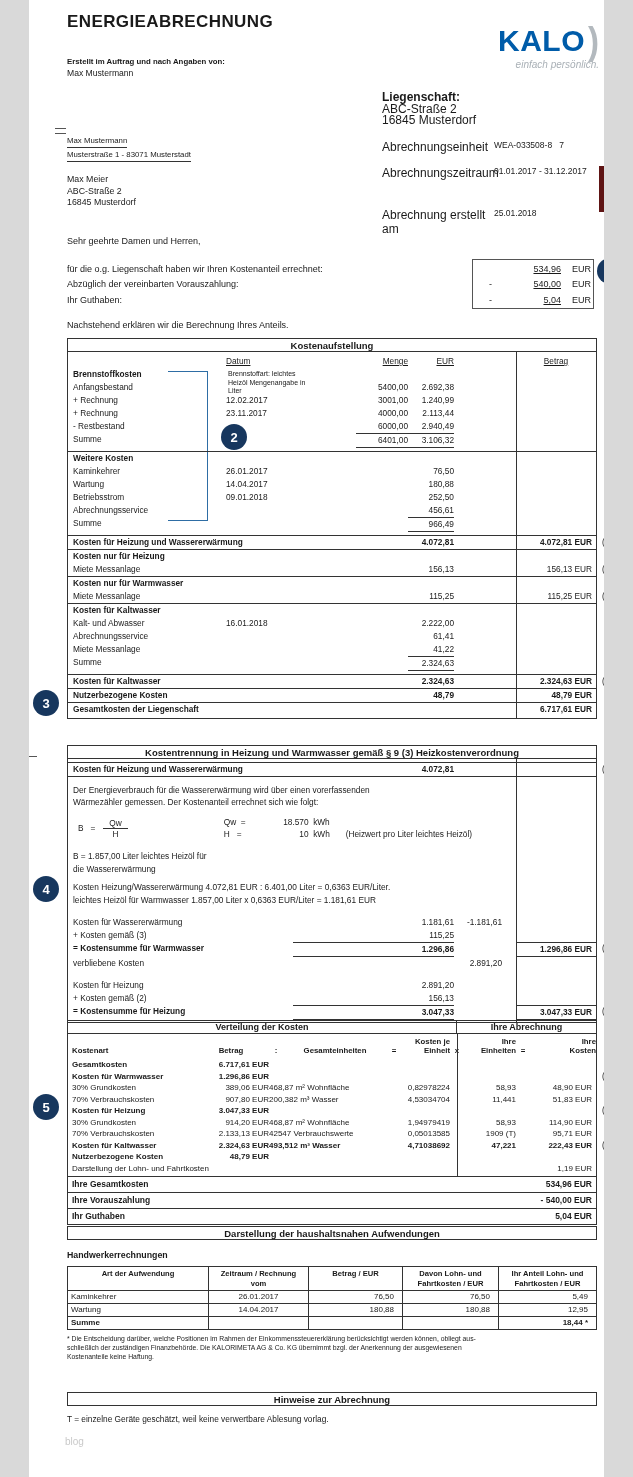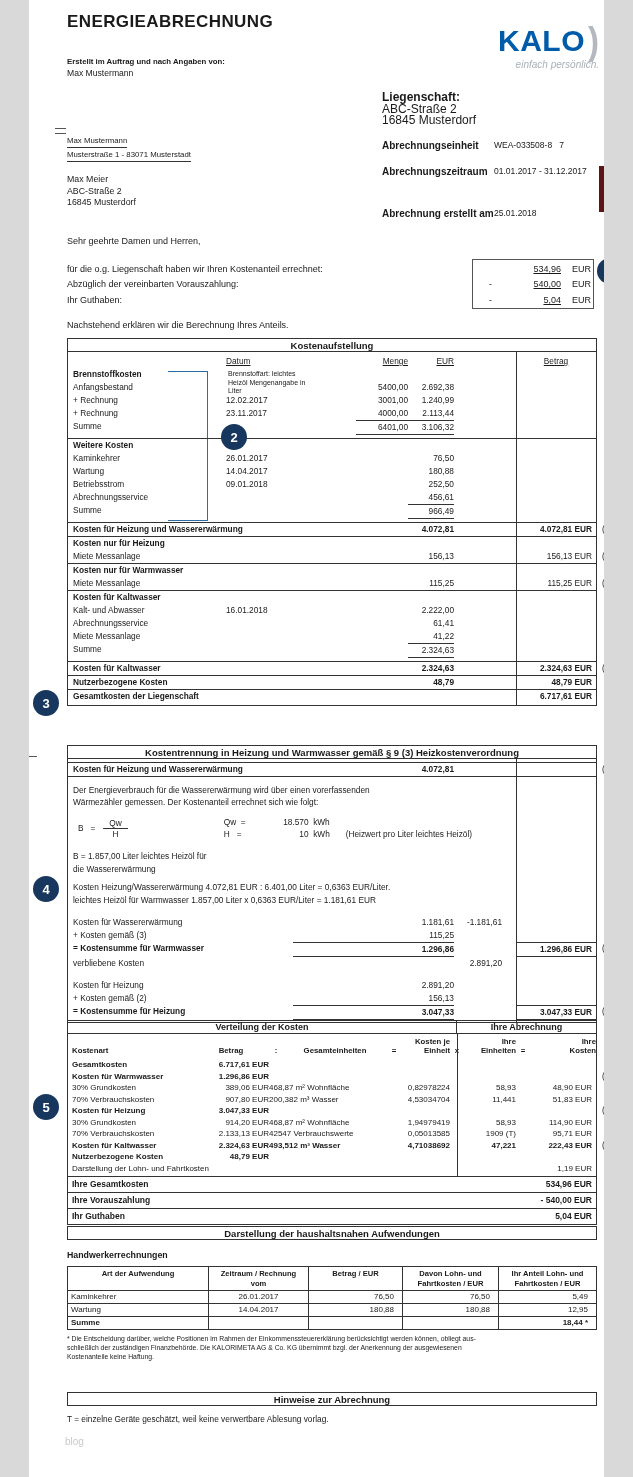--- a/index.html
+++ b/index.html
@@ -27,21 +27,21 @@
   .logo-row { display: flex; justify-content: flex-end; align-items: flex-start; }
   .logo-text { font-size: 30px; line-height: 30px; font-weight: bold; color: #005ca9; letter-spacing: .5px; }
   .logo-mark { font-size: 33px; line-height: 30px; color: #b3b9be; font-weight: bold; margin-left: 3px; transform: scaleY(1.15); display:inline-block; }
   .logo-tagline { font-size: 10px; font-style: italic; color: #a9b0b6; margin-top: 3px; }
   .property { position: absolute; left: 353px; top: 92px; font-size: 12px; line-height: 11.5px; }
   .sender { position: absolute; left: 38px; top: 136px; font-size: 7.8px; line-height: 10px; }
   .sender > div { width: max-content; border-bottom: 1px solid #333; padding-bottom: 1px; margin-bottom: 2px; }
   .recipient { position: absolute; left: 38px; top: 174px; font-size: 8.8px; line-height: 11.5px; }
   .meta { position: absolute; left: 353px; display: flex; width: 240px; }
   .m0 { top: 140px; } .m1 { top: 166px; } .m2 { top: 208px; }
-  .meta-l { width: 112px; font-weight: bold; font-size: 10px; }
+  .meta-l { width: 112px; font-weight: normal; font-size: 12px; }
   .meta-v { font-size: 8.5px; white-space: pre; }
 
   
   .intro { position: absolute; left: 38px; top: 228px; width: 530px; padding-top: 8px; }
   .salutation { font-size: 9px; height: 11px; margin-bottom: 14px; }
   .iline { display: flex; height: 15.5px; align-items: center; font-size: 9px; }
   .itext { flex: 1; }
   .isign { width: 14px; }
   .ival  { width: 58px; text-align: right; text-decoration: underline; }
   .iunit { width: 30px; text-align: right; margin-right: 6px; }
@@ -294,20 +294,29 @@
           <div class="karow">
             <span class="lbl">+ Rechnung</span>
             <span class="dat">23.11.2017</span>
             <span class="men">4000,00</span>
             <span class="eur">2.113,44</span>
             <span class="sp"></span>
             <span class="bet"></span>
             <span class="ref"></span>
           </div>
 
+          <div class="karow">
+            <span class="lbl">- Restbestand</span>
+            <span class="dat"></span>
+            <span class="men">6000,00</span>
+            <span class="eur">2.940,49</span>
+            <span class="sp"></span>
+            <span class="bet"></span>
+            <span class="ref"></span>
+          </div>
 
           <div class="karow t-sum">
             <span class="lbl">Summe</span>
             <span class="dat"></span>
             <span class="men">6401,00</span>
             <span class="eur">3.106,32</span>
             <span class="sp"></span>
             <span class="bet"></span>
             <span class="ref"></span>
           </div>

